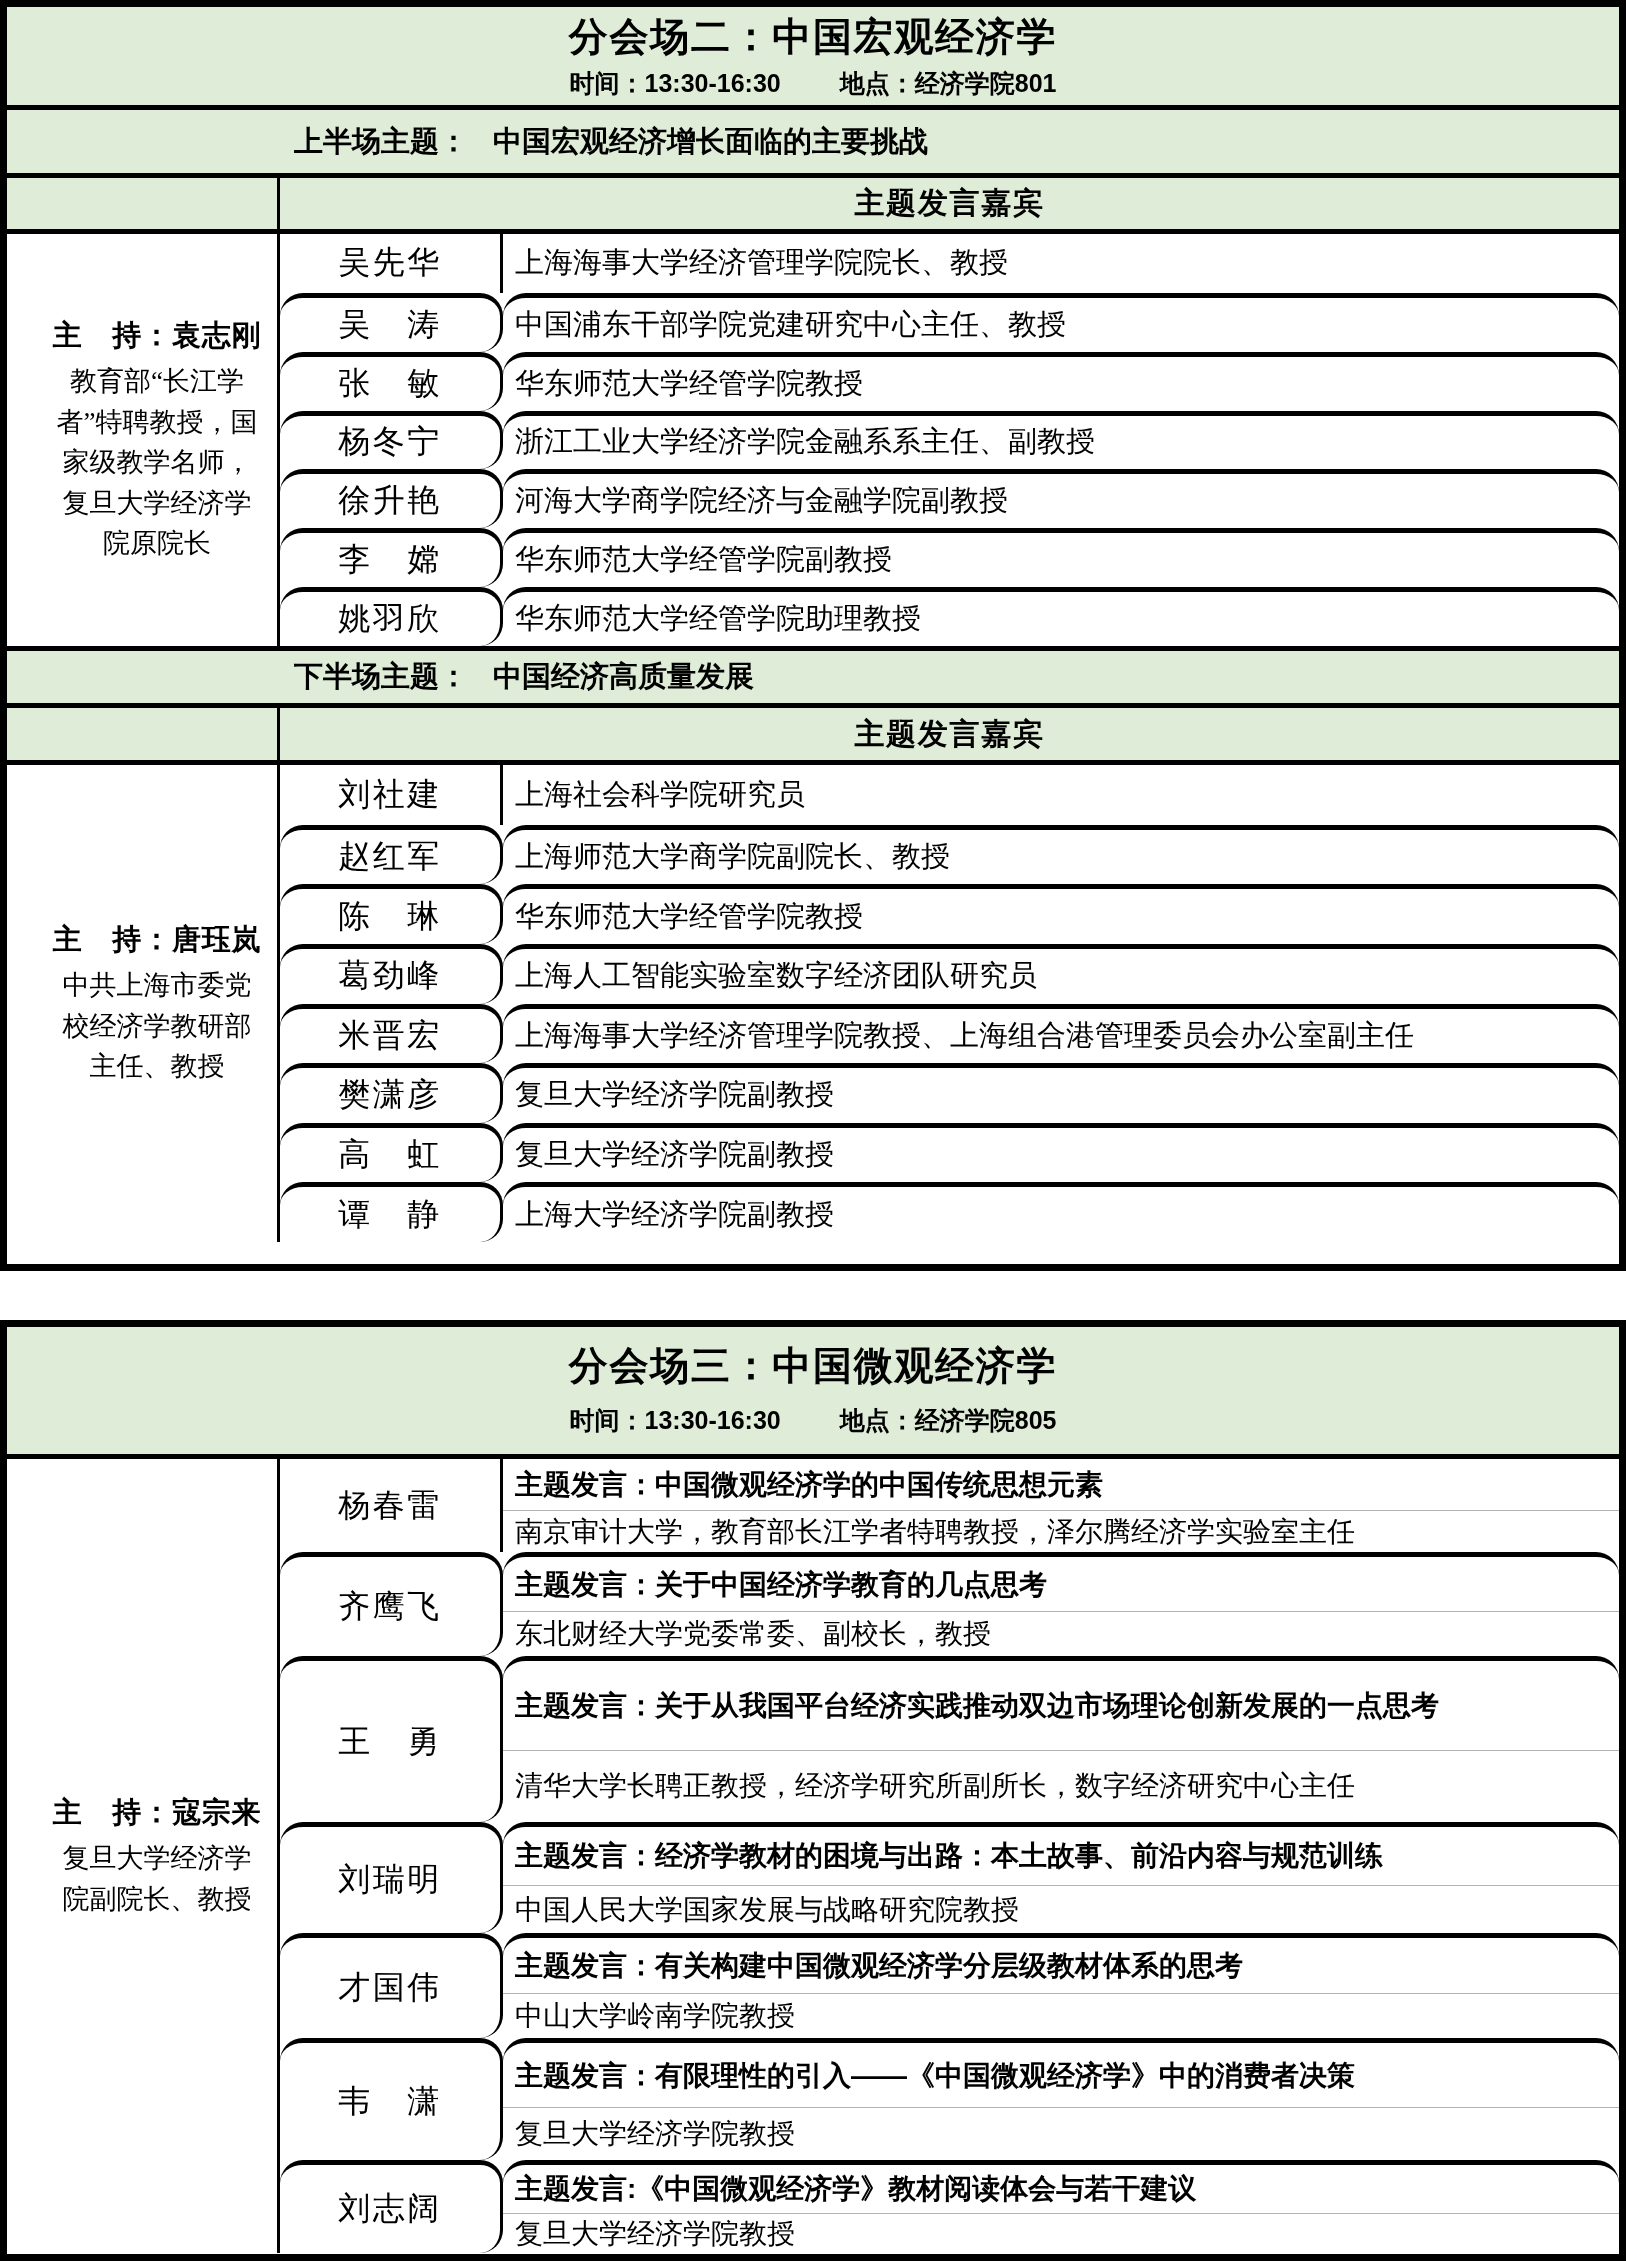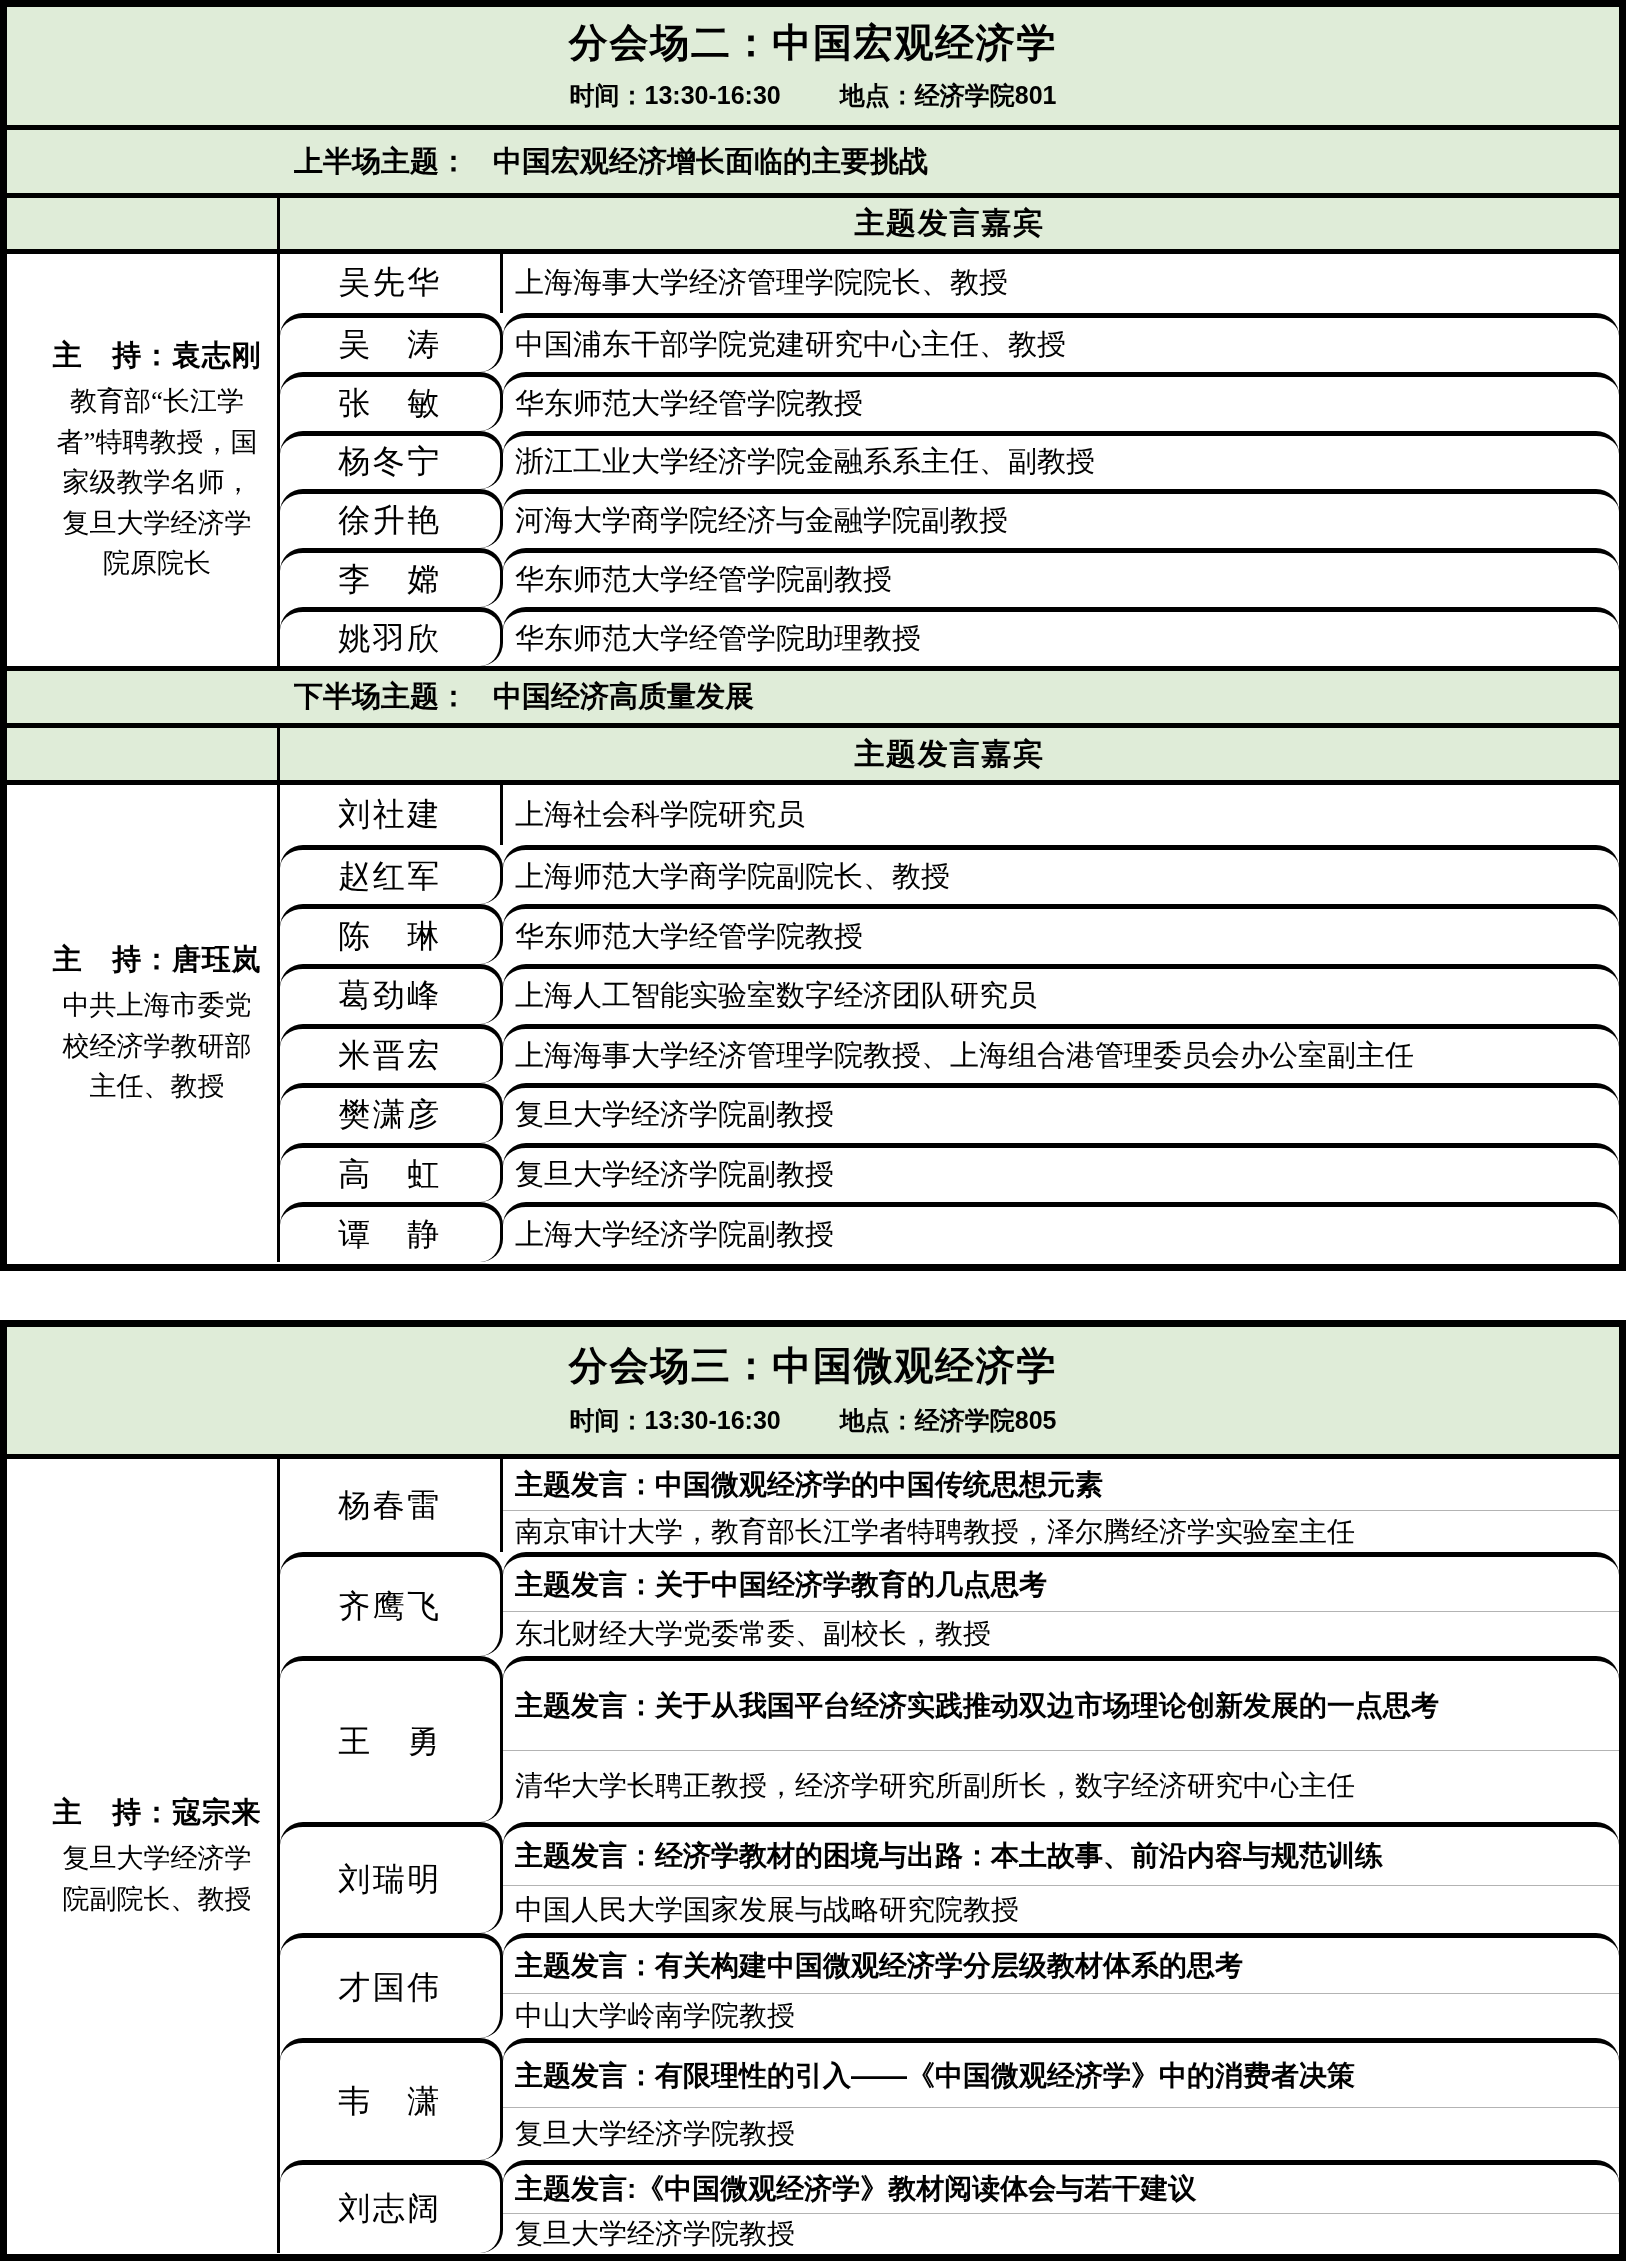--- a/index.html
+++ b/index.html
@@ -61,21 +61,21 @@
   .t2-affil { flex:1; display:flex; align-items:center; padding:0 12px;
               font-family:"Liberation Serif", serif; font-size:28px; border-top:1.7px solid #b3b3b3; }
 </style>
 </head>
 <body>
 
 <div class="page">
 
   <div class="tbl tbl1">
 
-    <div class="hdr green" style="height:118px;">
+    <div class="hdr green" style="height:98px;">
       <div class="title-line">分会场二：中国宏观经济学</div>
       <div class="time-line">
         <span>时间：13:30-16:30</span>
         <span class="gap"></span>
         <span>地点：经济学院801</span>
       </div>
     </div>
 
     <div class="sep"></div>
 

